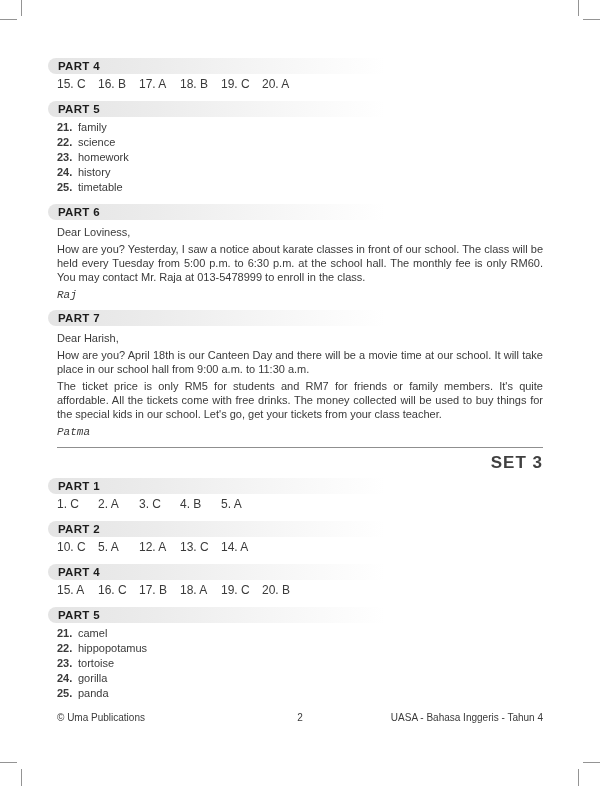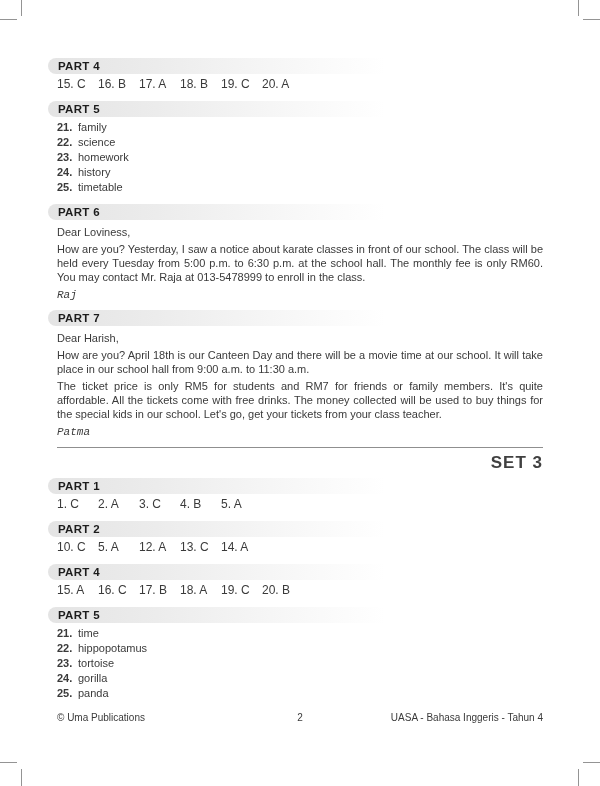--- a/index.html
+++ b/index.html
@@ -224,21 +224,21 @@
       </div>
     </section>
 
     <section>
       <div class="part-header">
         <span>PART 5</span>
       </div>
       <div class="word-list">
         <div class="word-row">
           <span class="num">21.</span>
-          <span>time</span>
+          <span>camel</span>
         </div>
         <div class="word-row">
           <span class="num">22.</span>
           <span>hippopotamus</span>
         </div>
         <div class="word-row">
           <span class="num">23.</span>
           <span>tortoise</span>
         </div>
         <div class="word-row">

